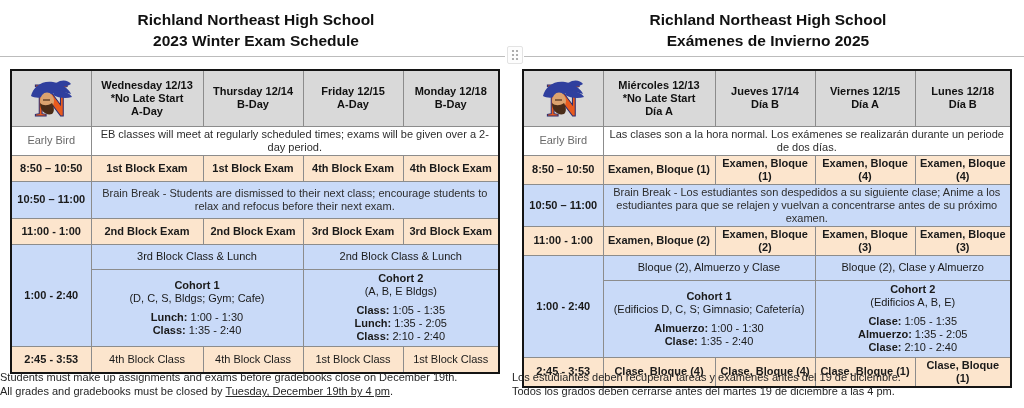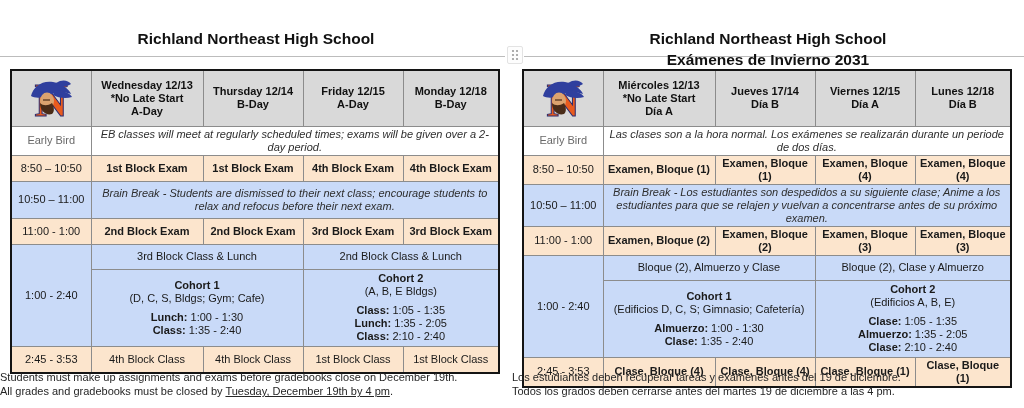--- a/index.html
+++ b/index.html
@@ -2,37 +2,37 @@
 <html><head>
 <meta charset="utf-8">
 <style>
   html,body{margin:0;padding:0;background:#ffffff;}
   #stage{position:relative;width:1024px;height:408px;background:#fff;overflow:hidden;
          font-family:"Liberation Sans","DejaVu Sans",sans-serif;color:#1a1a1a;}
   .half{position:absolute;top:0;width:512px;height:408px;}
   .half.left{left:0;} .half.right{left:512px;}
 
   .title{position:absolute;top:9px;left:0;width:100%;text-align:center;
-         font-weight:bold;font-size:15.5px;line-height:21px;color:#111;margin-top:19px;}
+         font-weight:bold;font-size:15.5px;line-height:21px;color:#111;}
 
   .hline{position:absolute;top:56px;height:1px;background:#bcbcbc;}
   .drag-handle{position:absolute;left:507px;top:46px;width:14px;height:16px;background:#fdfdfd;
                border:1px solid #e3e3e3;border-radius:2px;display:flex;align-items:center;justify-content:center;}
 
   table.sched{position:absolute;top:69px;left:10px;border-collapse:collapse;table-layout:fixed;
               border:2px solid #141414;background:#fff;}
   table.sched td{border:1px solid #8c8c8c;text-align:center;vertical-align:middle;
                  font-size:11px;line-height:13px;padding:1px 3px;overflow:hidden;}
   tr.hdr td{background:#d9d9d9;font-weight:bold;color:#111;}
   tr.peach{background:#fce5cd;}
   tr.blue{background:#c9daf8;}
-  td.time{font-weight:normal;}
+  td.time{font-weight:bold;}
   td.bold, span.bold, div.bold{font-weight:bold;}
   td.reg{font-weight:normal;}
-  td.italic{font-style:italic;font-size:10px;line-height:12.5px;color:#2d2d2d;}
+  td.italic{font-size:10px;line-height:12.5px;color:#2d2d2d;}
   td.eb-label{color:#696969;font-weight:normal;}
   td.cohort{font-size:11px;line-height:13.5px;}
   .c-gap{height:6px;}
   .ul{text-decoration:underline;}
   .footer{position:absolute;top:370px;left:0;width:100%;
           font-weight:normal;font-size:11px;line-height:14px;color:#262626;}
   .logo-cell svg{display:block;margin:0 auto;}
 </style>
 </head>
 <body>
@@ -48,20 +48,21 @@
       <circle cx="4" cy="7" r="1.1" fill="#9a9a9a"></circle>
         <circle cx="8" cy="7" r="1.1" fill="#9a9a9a"></circle>
       <circle cx="4" cy="11" r="1.1" fill="#9a9a9a"></circle>
         <circle cx="8" cy="11" r="1.1" fill="#9a9a9a"></circle>
     </svg>
   </div>
 
   <div class="half left">
     <div class="title">
       <div>Richland Northeast High School</div>
+      <div>2023 Winter Exam Schedule</div>
     </div>
 
     <table class="sched">
       <colgroup>
           <col style="width:80px">
           <col style="width:112px">
           <col style="width:100px">
           <col style="width:100px">
           <col style="width:96px">
         </colgroup>
@@ -152,21 +153,21 @@
 
     <div class="footer">
       <div>Students must make up assignments and exams before gradebooks close on December 19th.</div>
       <div><span>All grades and gradebooks must be closed by </span><span class="ul">Tuesday, December 19th by 4 pm</span><span>.</span></div>
     </div>
   </div>
 
   <div class="half right">
     <div class="title">
       <div>Richland Northeast High School</div>
-      <div>Exámenes de Invierno 2031</div>
+      <div>Exámenes de Invierno 2025</div>
     </div>
 
     <table class="sched">
       <colgroup>
           <col style="width:80px">
           <col style="width:112px">
           <col style="width:100px">
           <col style="width:100px">
           <col style="width:96px">
         </colgroup>

